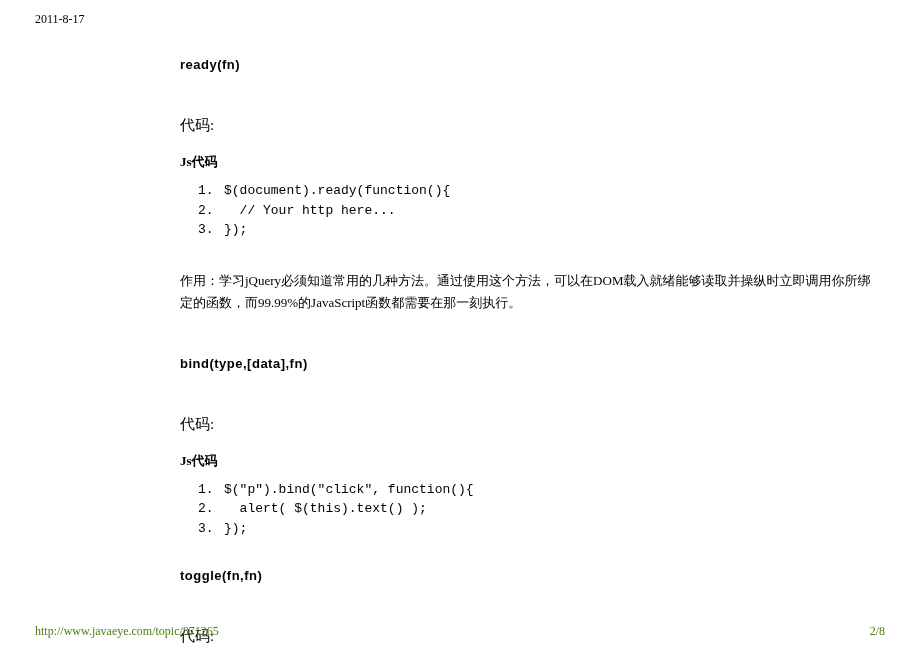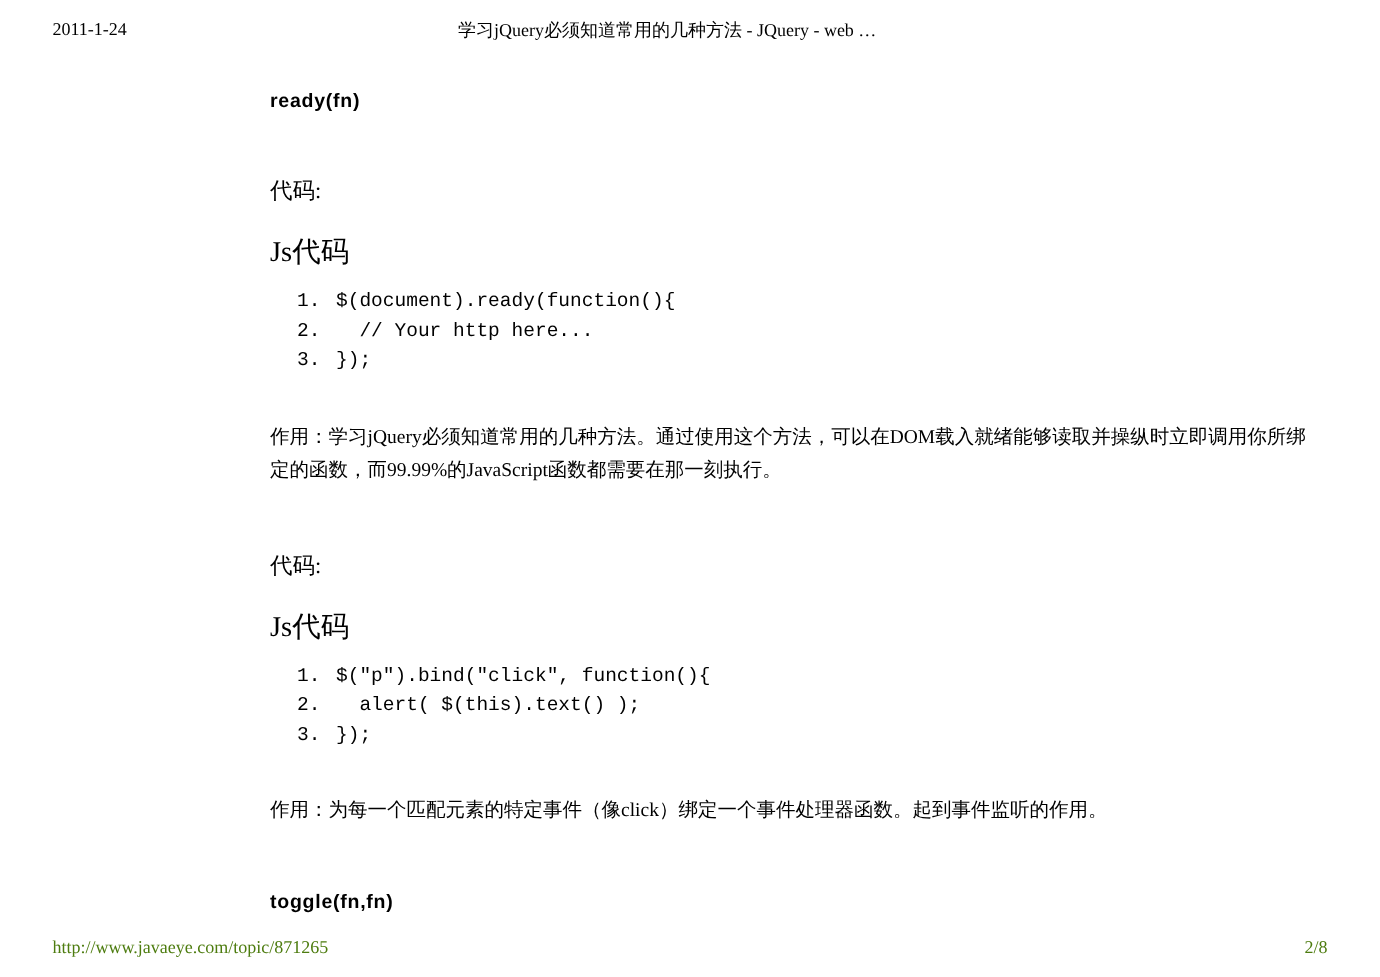--- a/index.html
+++ b/index.html
@@ -40,22 +40,23 @@
       font-weight: bold;
       letter-spacing: 0.5px;
       margin-bottom: 18px;
     }
     .label {
       font-size: 15px;
       margin-bottom: 18px;
       margin-top: 44px;
     }
     .js-label {
-      font-size: 19px;
+      font-size: 13px;
       margin-bottom: 10px;
+      font-weight: bold;
     }
     .code-block {
       padding-left: 18px;
       font-family: "Courier New", monospace;
       font-size: 13px;
       line-height: 1.5;
       margin-bottom: 30px;
     }
     .code-line {
       display: flex;
@@ -80,22 +81,21 @@
       display: flex;
       justify-content: space-between;
       font-size: 12px;
       color: #4d7c0f;
     }
   </style>
 </head>
 <body>
 
 <div class="header">
-  <span class="header-date">2011-1-24</span>
-  <span class="header-title">学习jQuery必须知道常用的几种方法 - JQuery - web …</span>
+  <span class="header-date">2011-8-17</span>
 </div>
 
 <div class="content">
 
   <div>
     <div class="method-heading">ready(fn)</div>
     <div class="label">代码:</div>
     <div class="js-label">Js代码</div>
     <div class="code-block">
       <div class="code-line">
@@ -108,37 +108,37 @@
         </div>
       <div class="code-line">
           <span class="line-num">3.</span>
           <span class="line-code">});</span>
         </div>
     </div>
     <div class="description">作用：学习jQuery必须知道常用的几种方法。通过使用这个方法，可以在DOM载入就绪能够读取并操纵时立即调用你所绑定的函数，而99.99%的JavaScript函数都需要在那一刻执行。</div>
   </div>
 
   <div>
+    <div class="method-heading">bind(type,[data],fn)</div>
     <div class="label">代码:</div>
     <div class="js-label">Js代码</div>
     <div class="code-block">
       <div class="code-line">
           <span class="line-num">1.</span>
           <span class="line-code">$("p").bind("click", function(){</span>
         </div>
       <div class="code-line">
           <span class="line-num">2.</span>
           <span class="line-code">  alert( $(this).text() );</span>
         </div>
       <div class="code-line">
           <span class="line-num">3.</span>
           <span class="line-code">});</span>
         </div>
     </div>
-    <div class="description">作用：为每一个匹配元素的特定事件（像click）绑定一个事件处理器函数。起到事件监听的作用。</div>
   </div>
 
   <div>
     <div class="method-heading">toggle(fn,fn)</div>
     <div class="label">代码:</div>
   </div>
 
 </div>
 
 <div class="footer">

